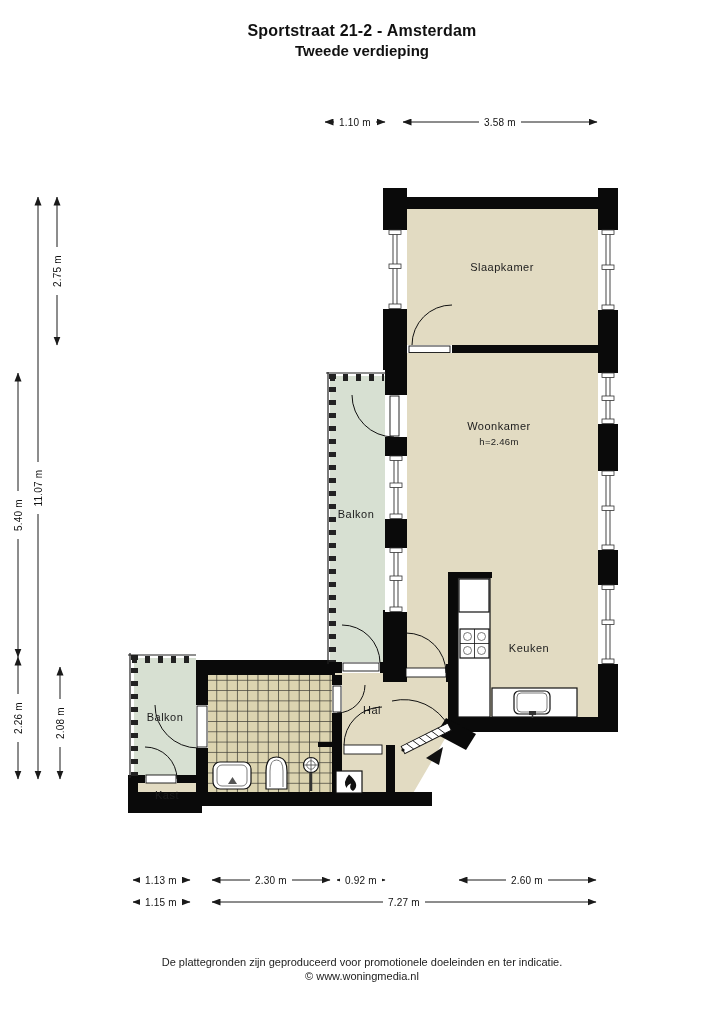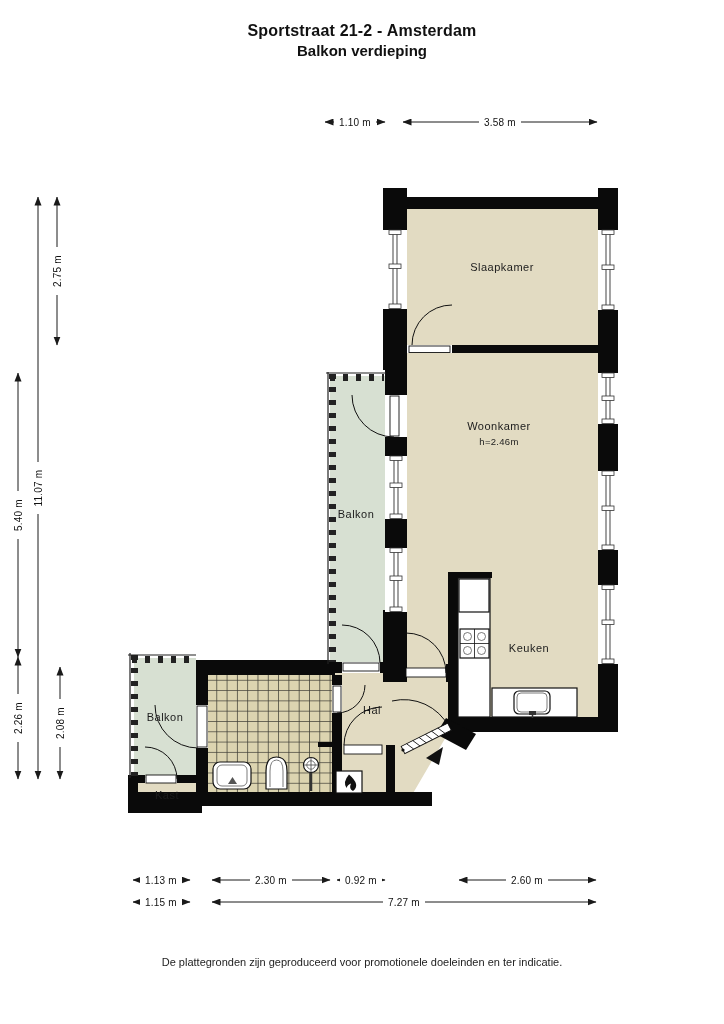--- a/index.html
+++ b/index.html
@@ -23,21 +23,21 @@
   .glass{stroke:#7a7a7a;stroke-width:1.4;}
   .cap{fill:#fff;stroke:#333;stroke-width:.8;}
 </style>
 </head>
 <body>
 
 <div class="page">
 
   <div class="title-block">
     <div class="title-line1">Sportstraat 21-2 - Amsterdam</div>
-    <div class="title-line2">Balkon verdieping</div>
+    <div class="title-line2">Tweede verdieping</div>
   </div>
 
   <svg width="724" height="1024" viewBox="0 0 724 1024" style="position:absolute;top:0;left:0;">
     <defs>
       <marker id="mE" markerWidth="10" markerHeight="8" refX="8.5" refY="3.5" orient="auto" markerUnits="userSpaceOnUse">
         <path d="M0,0 L9,3.5 L0,7 z" fill="#1a1a1a"></path>
       </marker>
       <marker id="mS" markerWidth="10" markerHeight="8" refX="0.5" refY="3.5" orient="auto" markerUnits="userSpaceOnUse">
         <path d="M9,0 L0,3.5 L9,7 z" fill="#1a1a1a"></path>
       </marker>
@@ -395,15 +395,16 @@
       <polygon points="-26,1 -11,-7 -11,3" fill="#0a0a0a"></polygon>
       <polygon points="26,1 11,-7 11,3" fill="#0a0a0a"></polygon>
       <circle cx="0" cy="0" r="16" fill="#fff" stroke="#111" stroke-width="1.6"></circle>
       <circle cx="0" cy="0" r="12.5" fill="none" stroke="#111" stroke-width="1"></circle>
       <text x="0" y="5" text-anchor="middle" font-size="13.5" font-weight="bold" fill="#111">N</text>
     </g>
   </svg>
 
   <div class="footer-block">
     <div>De plattegronden zijn geproduceerd voor promotionele doeleinden en ter indicatie.</div>
+    <div>© www.woningmedia.nl</div>
   </div>
 
 </div>
 
 </body></html>

